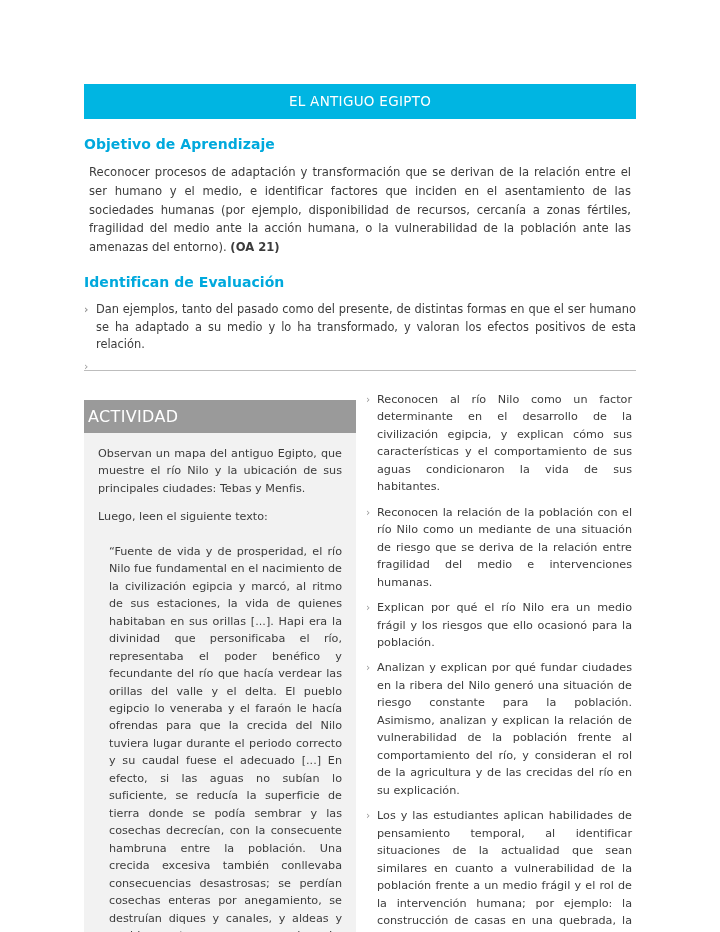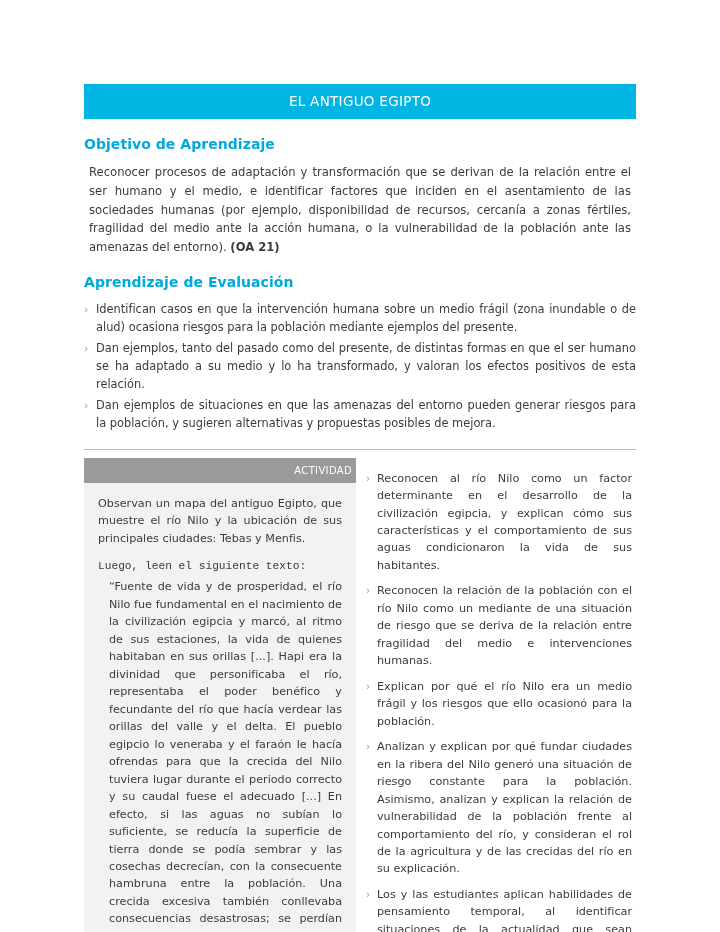--- a/index.html
+++ b/index.html
@@ -96,46 +96,47 @@
   .table {
     display: flex;
     width: 552px;
     gap: 8px;
   }
   .col { width: 272px; box-sizing: border-box; }
 
   .col-head {
     background: #9a9a9a;
     color: #ffffff;
-    text-align: right;
-    font-size: 10px;
+    text-align: left;
+    font-size: 16px;
     letter-spacing: 0.35px;
     padding: 7px 4px 7px 4px;
     box-sizing: border-box;
+    margin-top: 21px;
   }
 
   .col-body-left {
     background: #f2f2f2;
     padding: 12px 14px 14px 14px;
     box-sizing: border-box;
   }
   .col-body-right {
     background: #ffffff;
     padding: 12px 4px 14px 2px;
     box-sizing: border-box;
   }
 
   .act-para {
     font-size: 11.2px;
     line-height: 1.56;
     text-align: justify;
     margin: 0 0 11px 0;
     color: #3c3c3c;
   }
-  .act-para.last { margin-bottom: 3px; font-family: Liberation Mono, monospace; }
+  .act-para.last { margin-bottom: 17px; }
 
   .quote {
     margin: 0 0 0 11px;
     font-size: 11.2px;
     line-height: 1.56;
     text-align: justify;
     color: #3c3c3c;
   }
 
   .crit {
@@ -166,26 +167,26 @@
 
 <div class="page">
   <div class="content">
 
     <div class="title-bar">EL ANTIGUO EGIPTO</div>
 
     <div class="sec-heading">Objetivo de Aprendizaje</div>
 
     <p class="oa-paragraph"><span>Reconocer procesos de adaptación y transformación que se derivan de la relación entre el ser humano y el medio, e identificar factores que inciden en el asentamiento de las sociedades humanas (por ejemplo, disponibilidad de recursos, cercanía a zonas fértiles, fragilidad del medio ante la acción humana, o la vulnerabilidad de la población ante las amenazas del entorno).</span> <b>(OA 21)</b></p>
 
-    <div class="sec-heading">Aprendizaje de Evaluación</div>
+    <div class="sec-heading">Identifican de Evaluación</div>
 
     <ul class="bullets">
-      <li><span class="chev">›</span><span>Identifican casos en que la intervención humana sobre un medio frágil (zona inundable o de alud) ocasiona riesgos para la población mediante ejemplos del presente.</span></li>
+      <li><span class="chev">›</span></li>
       <li><span class="chev">›</span><span>Dan ejemplos, tanto del pasado como del presente, de distintas formas en que el ser humano se ha adaptado a su medio y lo ha transformado, y valoran los efectos positivos de esta relación.</span></li>
-      <li><span class="chev">›</span><span>Dan ejemplos de situaciones en que las amenazas del entorno pueden generar riesgos para la población, y sugieren alternativas y propuestas posibles de mejora.</span></li>
+      <li><span class="chev">›</span></li>
     </ul>
 
     <div class="rule"></div>
 
     <div class="table">
 
       <div class="col">
         <div class="col-head">ACTIVIDAD</div>
         <div class="col-body-left">
           <p class="act-para">Observan un mapa del antiguo Egipto, que muestre el río Nilo y la ubicación de sus principales ciudades: Tebas y Menfis.</p>

